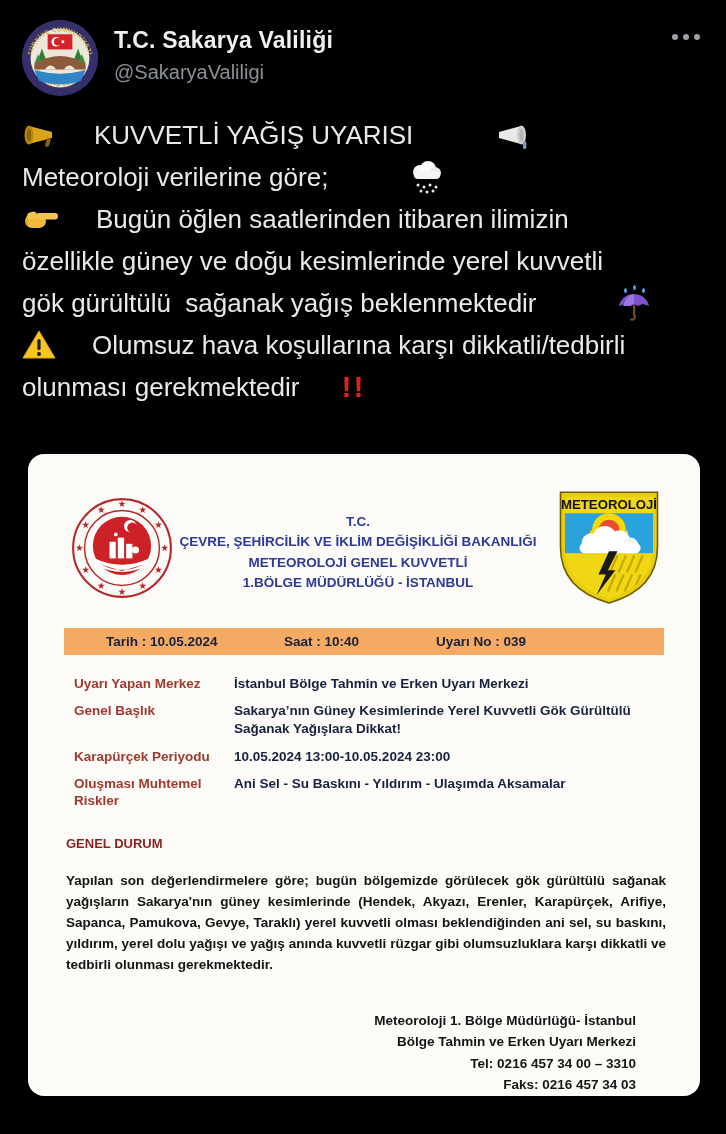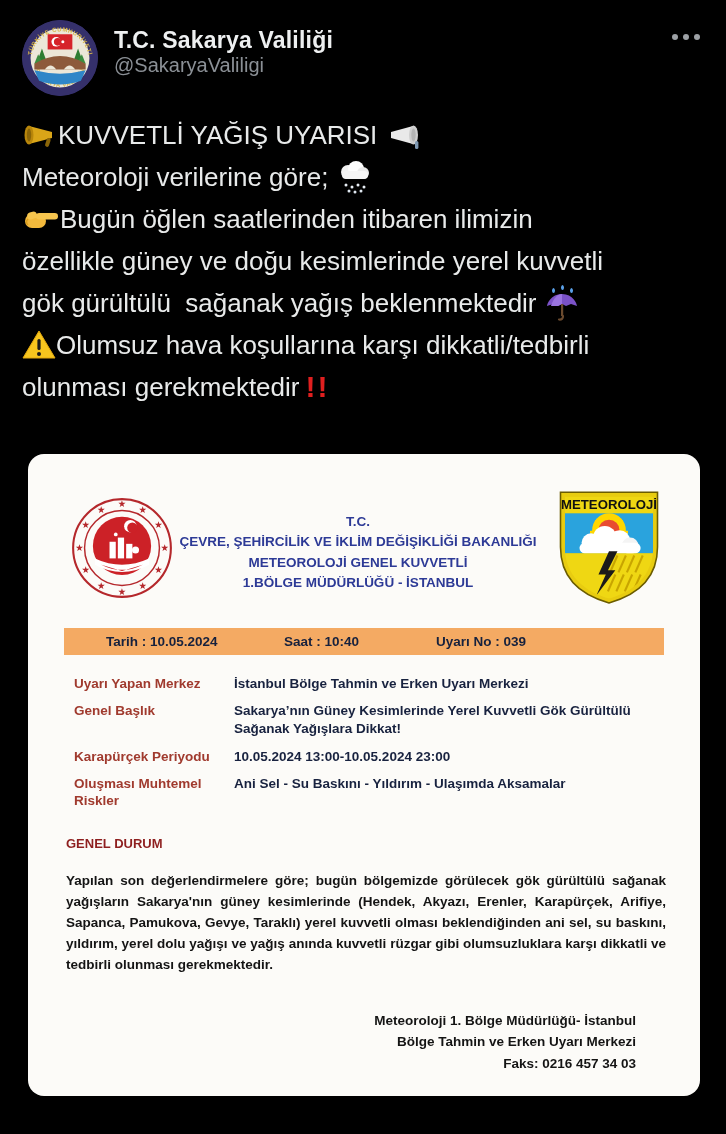--- a/index.html
+++ b/index.html
@@ -6,26 +6,26 @@
   body{
     width:726px;height:1134px;background:#000;overflow:hidden;
     font-family:"Liberation Sans",sans-serif;
     -webkit-font-smoothing:antialiased;
   }
   
   .tweet-header{display:flex;align-items:flex-start;padding:20px 24px 4px 22px;}
   .avatar{width:76px;height:76px;border-radius:50%;overflow:hidden;flex:0 0 76px;background:#35306b;}
   .author{margin-left:16px;padding-top:7px;flex:1;min-width:0;}
   .author-name{color:#eef0f1;font-size:23px;font-weight:bold;letter-spacing:.2px;}
-  .author-handle{color:#8b9096;font-size:20px;}
+  .author-handle{color:#8b9096;font-size:20px;margin-top:7px;}
   .more-btn{color:#9da1a5;padding:10px 2px 0 0;line-height:10px;}
   .more-btn span{display:inline-block;width:6px;height:6px;border-radius:50%;background:#9da1a5;margin-left:5px;}
   
   .tweet-body{padding:14px 18px 0 22px;color:#e8eaea;font-size:26px;line-height:42px;}
-  .tline{display:flex;align-items:center;white-space:pre;}
+  .tline{display:flex;align-items:center;white-space:pre;gap:36px;}
   .tline svg{flex:0 0 auto;}
   .emoji{display:inline-block;vertical-align:middle;}
   .dbl-excl{color:#e01f1f;font-weight:bold;font-size:30px;letter-spacing:2px;margin-left:6px;}
   
   .doc-card{margin:46px 0 0 28px;width:672px;height:642px;background:#fcfbf8;border-radius:16px;
             position:relative;overflow:hidden;}
   .doc-header{display:flex;align-items:flex-start;padding:34px 16px 0 42px;}
   .seal{width:104px;height:104px;margin-top:8px;flex:0 0 104px;}
   .doc-title{flex:1;text-align:center;color:#2d3a96;font-weight:bold;font-size:13.5px;line-height:1.5;padding-top:24px;}
   .shield{width:118px;height:116px;margin:0 16px 0 8px;flex:0 0 118px;}
@@ -253,15 +253,16 @@
   </div>
 
   <div class="general">
     <div class="gheading">GENEL DURUM</div>
     <div class="gpara">Yapılan son değerlendirmelere göre; bugün bölgemizde görülecek gök gürültülü sağanak yağışların Sakarya'nın güney kesimlerinde (Hendek, Akyazı, Erenler, Karapürçek, Arifiye, Sapanca, Pamukova, Gevye, Taraklı) yerel kuvvetli olması beklendiğinden ani sel, su baskını, yıldırım, yerel dolu yağışı ve yağış anında kuvvetli rüzgar gibi olumsuzluklara karşı dikkatli ve tedbirli olunması gerekmektedir.</div>
   </div>
 
   <div class="doc-footer">
     <div>Meteoroloji 1. Bölge Müdürlüğü- İstanbul</div>
     <div>Bölge Tahmin ve Erken Uyarı Merkezi</div>
+    <div>Tel: 0216 457 34 00 – 3310</div>
     <div>Faks: 0216 457 34 03</div>
   </div>
 </div>
 
 </body></html>

